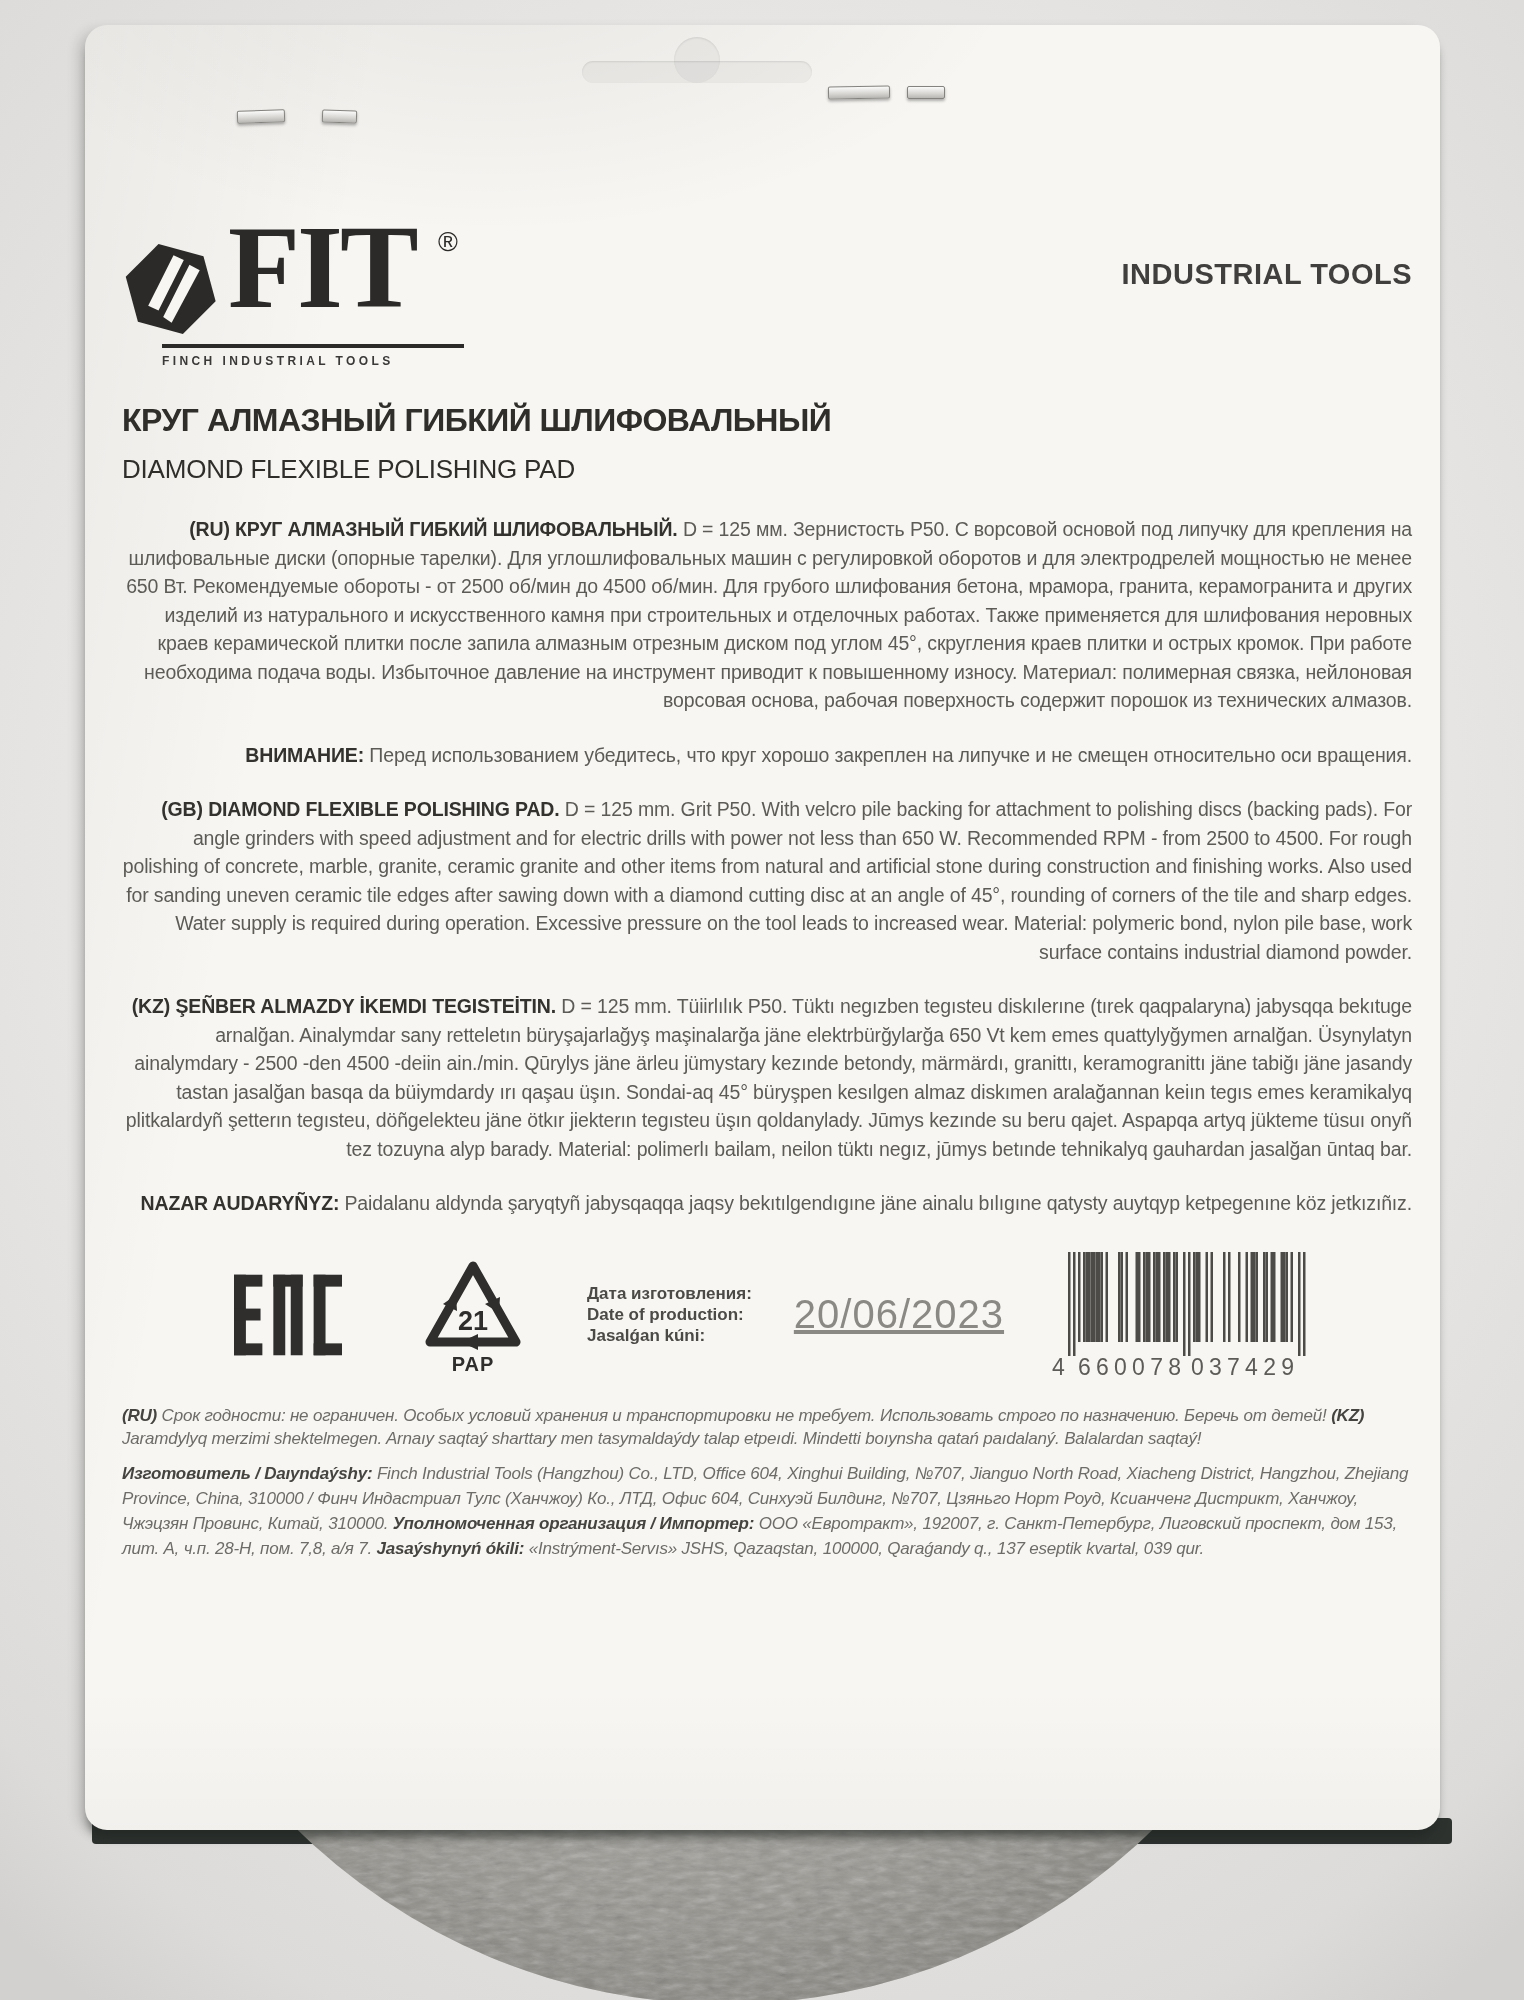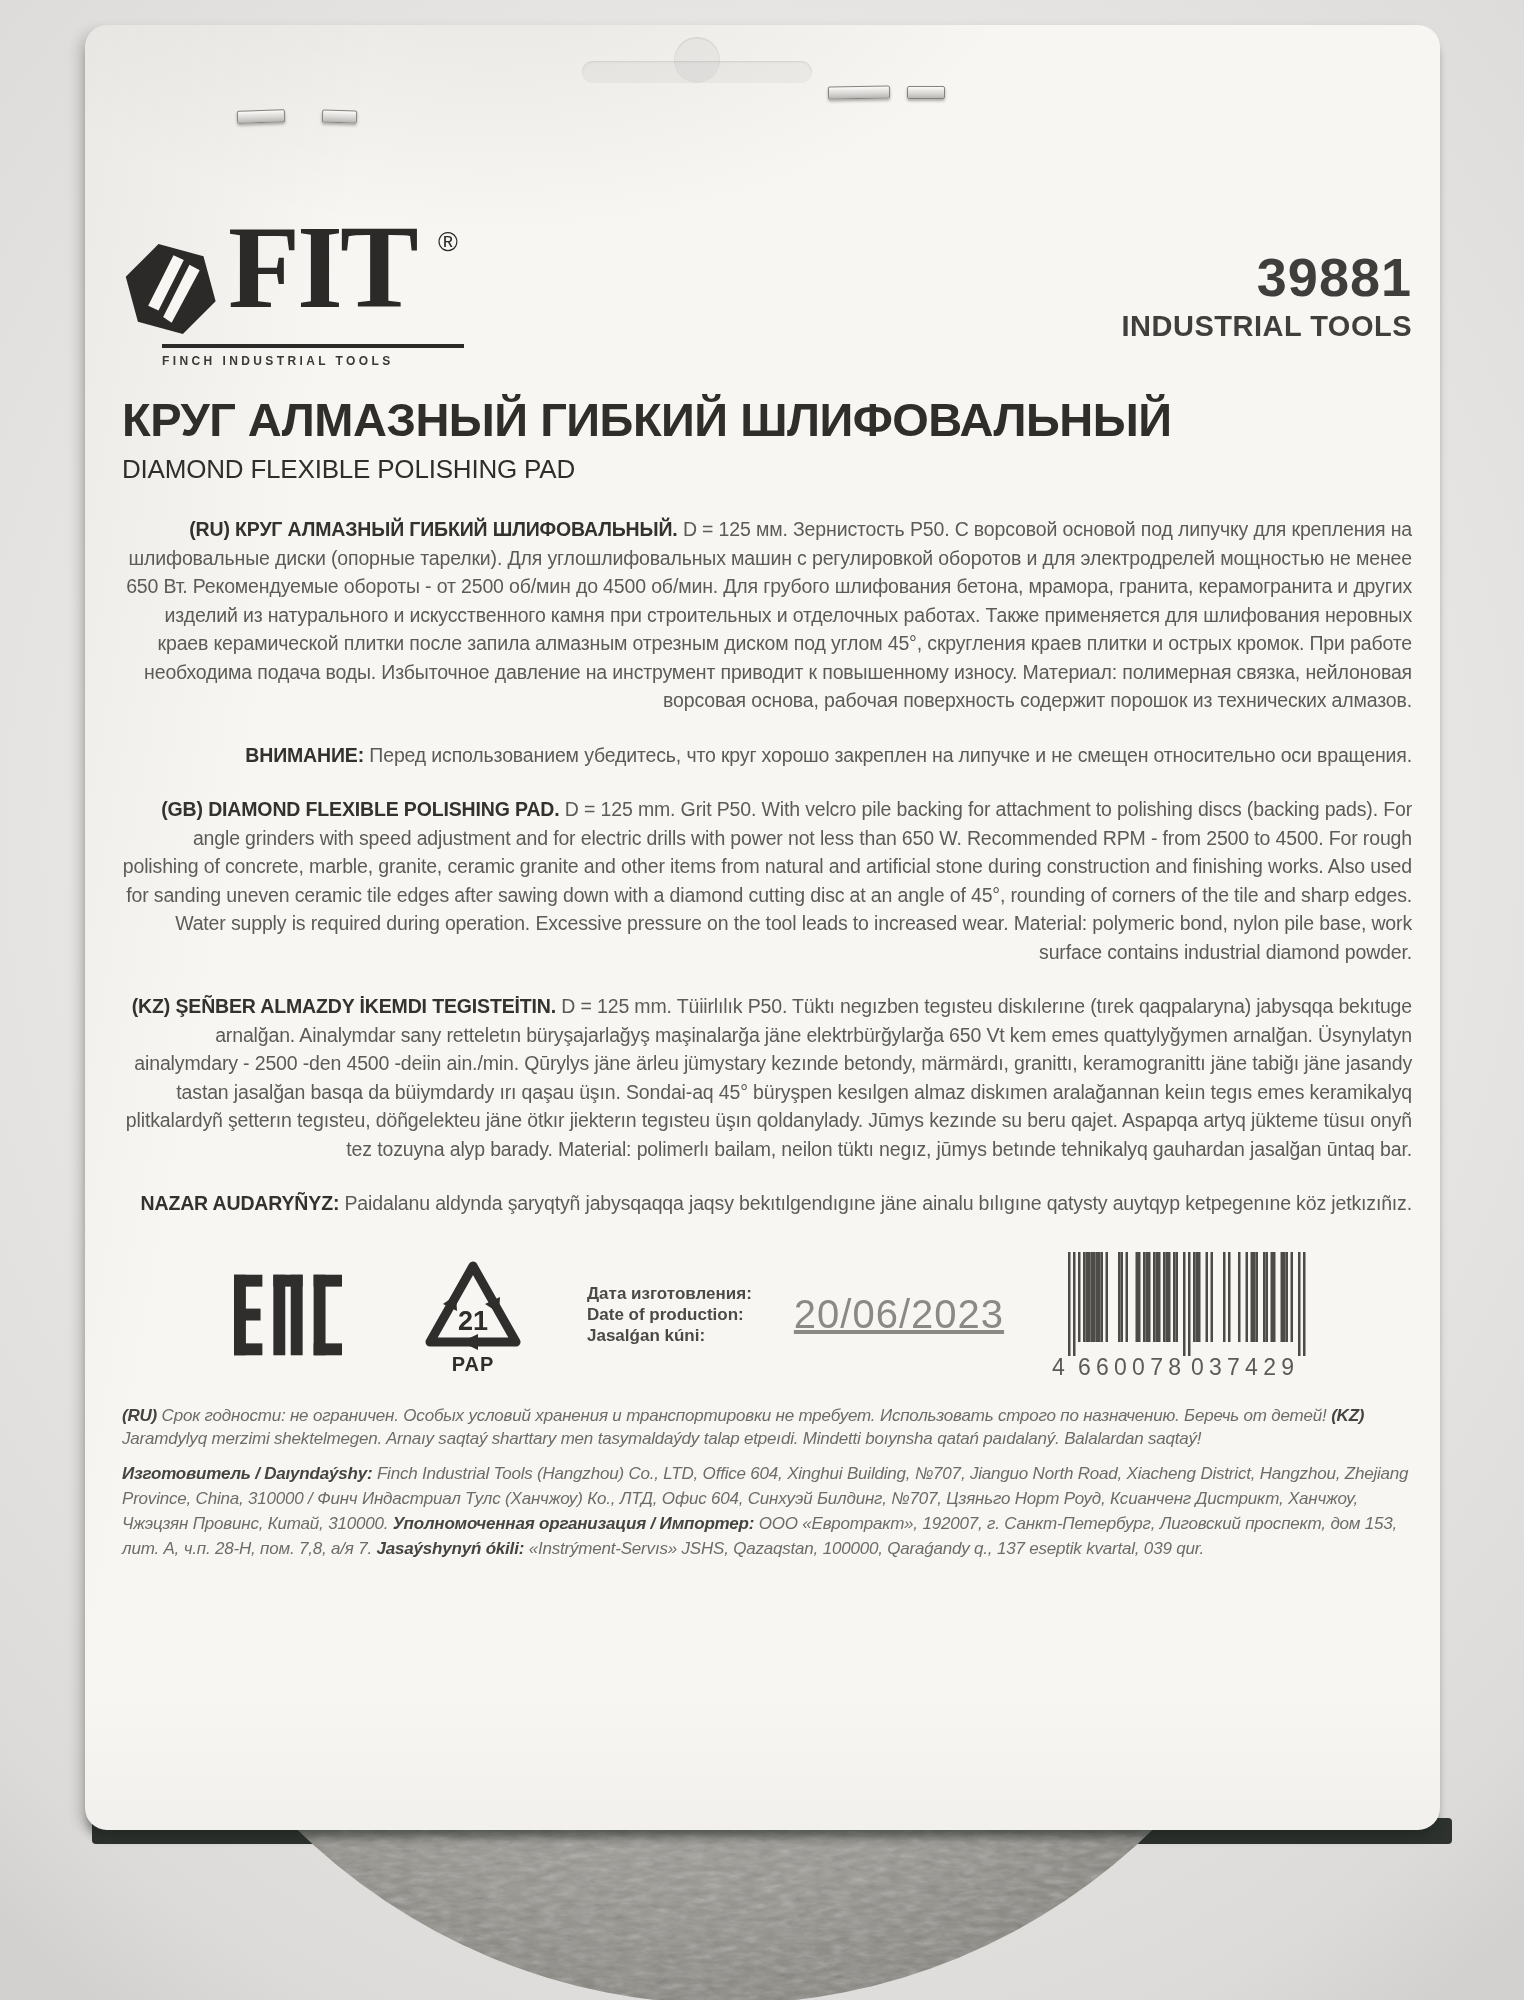--- a/index.html
+++ b/index.html
@@ -49,21 +49,21 @@
     font-weight:700;font-size:118px;line-height:118px;letter-spacing:-3px;color:#2b2a28;}
   .reg-mark{position:absolute;left:316px;top:2px;font-size:27px;font-weight:400;color:#2b2a28;}
   .logo-underline{position:absolute;left:40px;top:119px;width:302px;height:4px;background:#2b2a28;}
   .logo-tagline{position:absolute;left:40px;top:129px;font-size:12px;font-weight:700;
     letter-spacing:3.4px;color:#3a3938;white-space:nowrap;}
 
   .sku-block{margin-top:26px;text-align:right;}
   .sku-number{font-size:54px;line-height:52px;font-weight:700;color:#3f3e3c;letter-spacing:1px;}
   .sku-label{margin-top:8px;font-size:29px;line-height:30px;font-weight:700;color:#403f3d;letter-spacing:.5px;}
 
-  .title{margin-top:16px;font-size:47px;line-height:58px;font-weight:700;color:#2f2e2b;
+  .title{margin-top:16px;font-size:32px;line-height:58px;font-weight:700;color:#2f2e2b;
     letter-spacing:-.5px;white-space:nowrap;}
   .subtitle{margin-top:4px;font-size:26px;line-height:32px;font-weight:400;color:#2f2e2b;letter-spacing:-.2px;}
 
   .para{margin:26px 0 0;font-size:19.5px;line-height:28.5px;color:#5d5b56;letter-spacing:-.15px;text-align:right;}
   .para.first{margin-top:30px;}
   .para b{font-weight:700;color:#33322f;}
 
   .bottom-row{margin-top:30px;display:flex;align-items:center;}
   .eac{margin-left:112px;}
   .recycle{margin-left:72px;}
@@ -119,21 +119,20 @@
             <polygon points="28,74 55,20 66,25 39,79" fill="#f7f6f3"></polygon>
             <polygon points="44,86 72,30 83,36 53,92" fill="#f7f6f3"></polygon>
           </svg>
           <div class="fit-text">FIT</div>
           <div class="reg-mark">®</div>
           <div class="logo-underline"></div>
           <div class="logo-tagline">FINCH INDUSTRIAL TOOLS</div>
         </div>
 
         <div class="sku-block">
-          <div class="sku-number">39881</div>
           <div class="sku-label">INDUSTRIAL TOOLS</div>
         </div>
       </div>
 
       <div class="title">КРУГ АЛМАЗНЫЙ ГИБКИЙ ШЛИФОВАЛЬНЫЙ</div>
       <div class="subtitle">DIAMOND FLEXIBLE POLISHING PAD</div>
 
       <p class="para first"><b>(RU) КРУГ АЛМАЗНЫЙ ГИБКИЙ ШЛИФОВАЛЬНЫЙ. </b><span>D = 125 мм. Зернистость P50. С ворсовой основой под липучку для крепления на шлифовальные диски (опорные тарелки). Для углошлифовальных машин с регулировкой оборотов и для электродрелей мощностью не менее 650 Вт. Рекомендуемые обороты - от 2500 об/мин до 4500 об/мин. Для грубого шлифования бетона, мрамора, гранита, керамогранита и других изделий из натурального и искусственного камня при строительных и отделочных работах. Также применяется для шлифования неровных краев керамической плитки после запила алмазным отрезным диском под углом 45°, скругления краев плитки и острых кромок. При работе необходима подача воды. Избыточное давление на инструмент приводит к повышенному износу. Материал: полимерная связка, нейлоновая ворсовая основа, рабочая поверхность содержит порошок из технических алмазов.</span></p>
 
       <p class="para"><b>ВНИМАНИЕ: </b><span>Перед использованием убедитесь, что круг хорошо закреплен на липучке и не смещен относительно оси вращения.</span></p>

